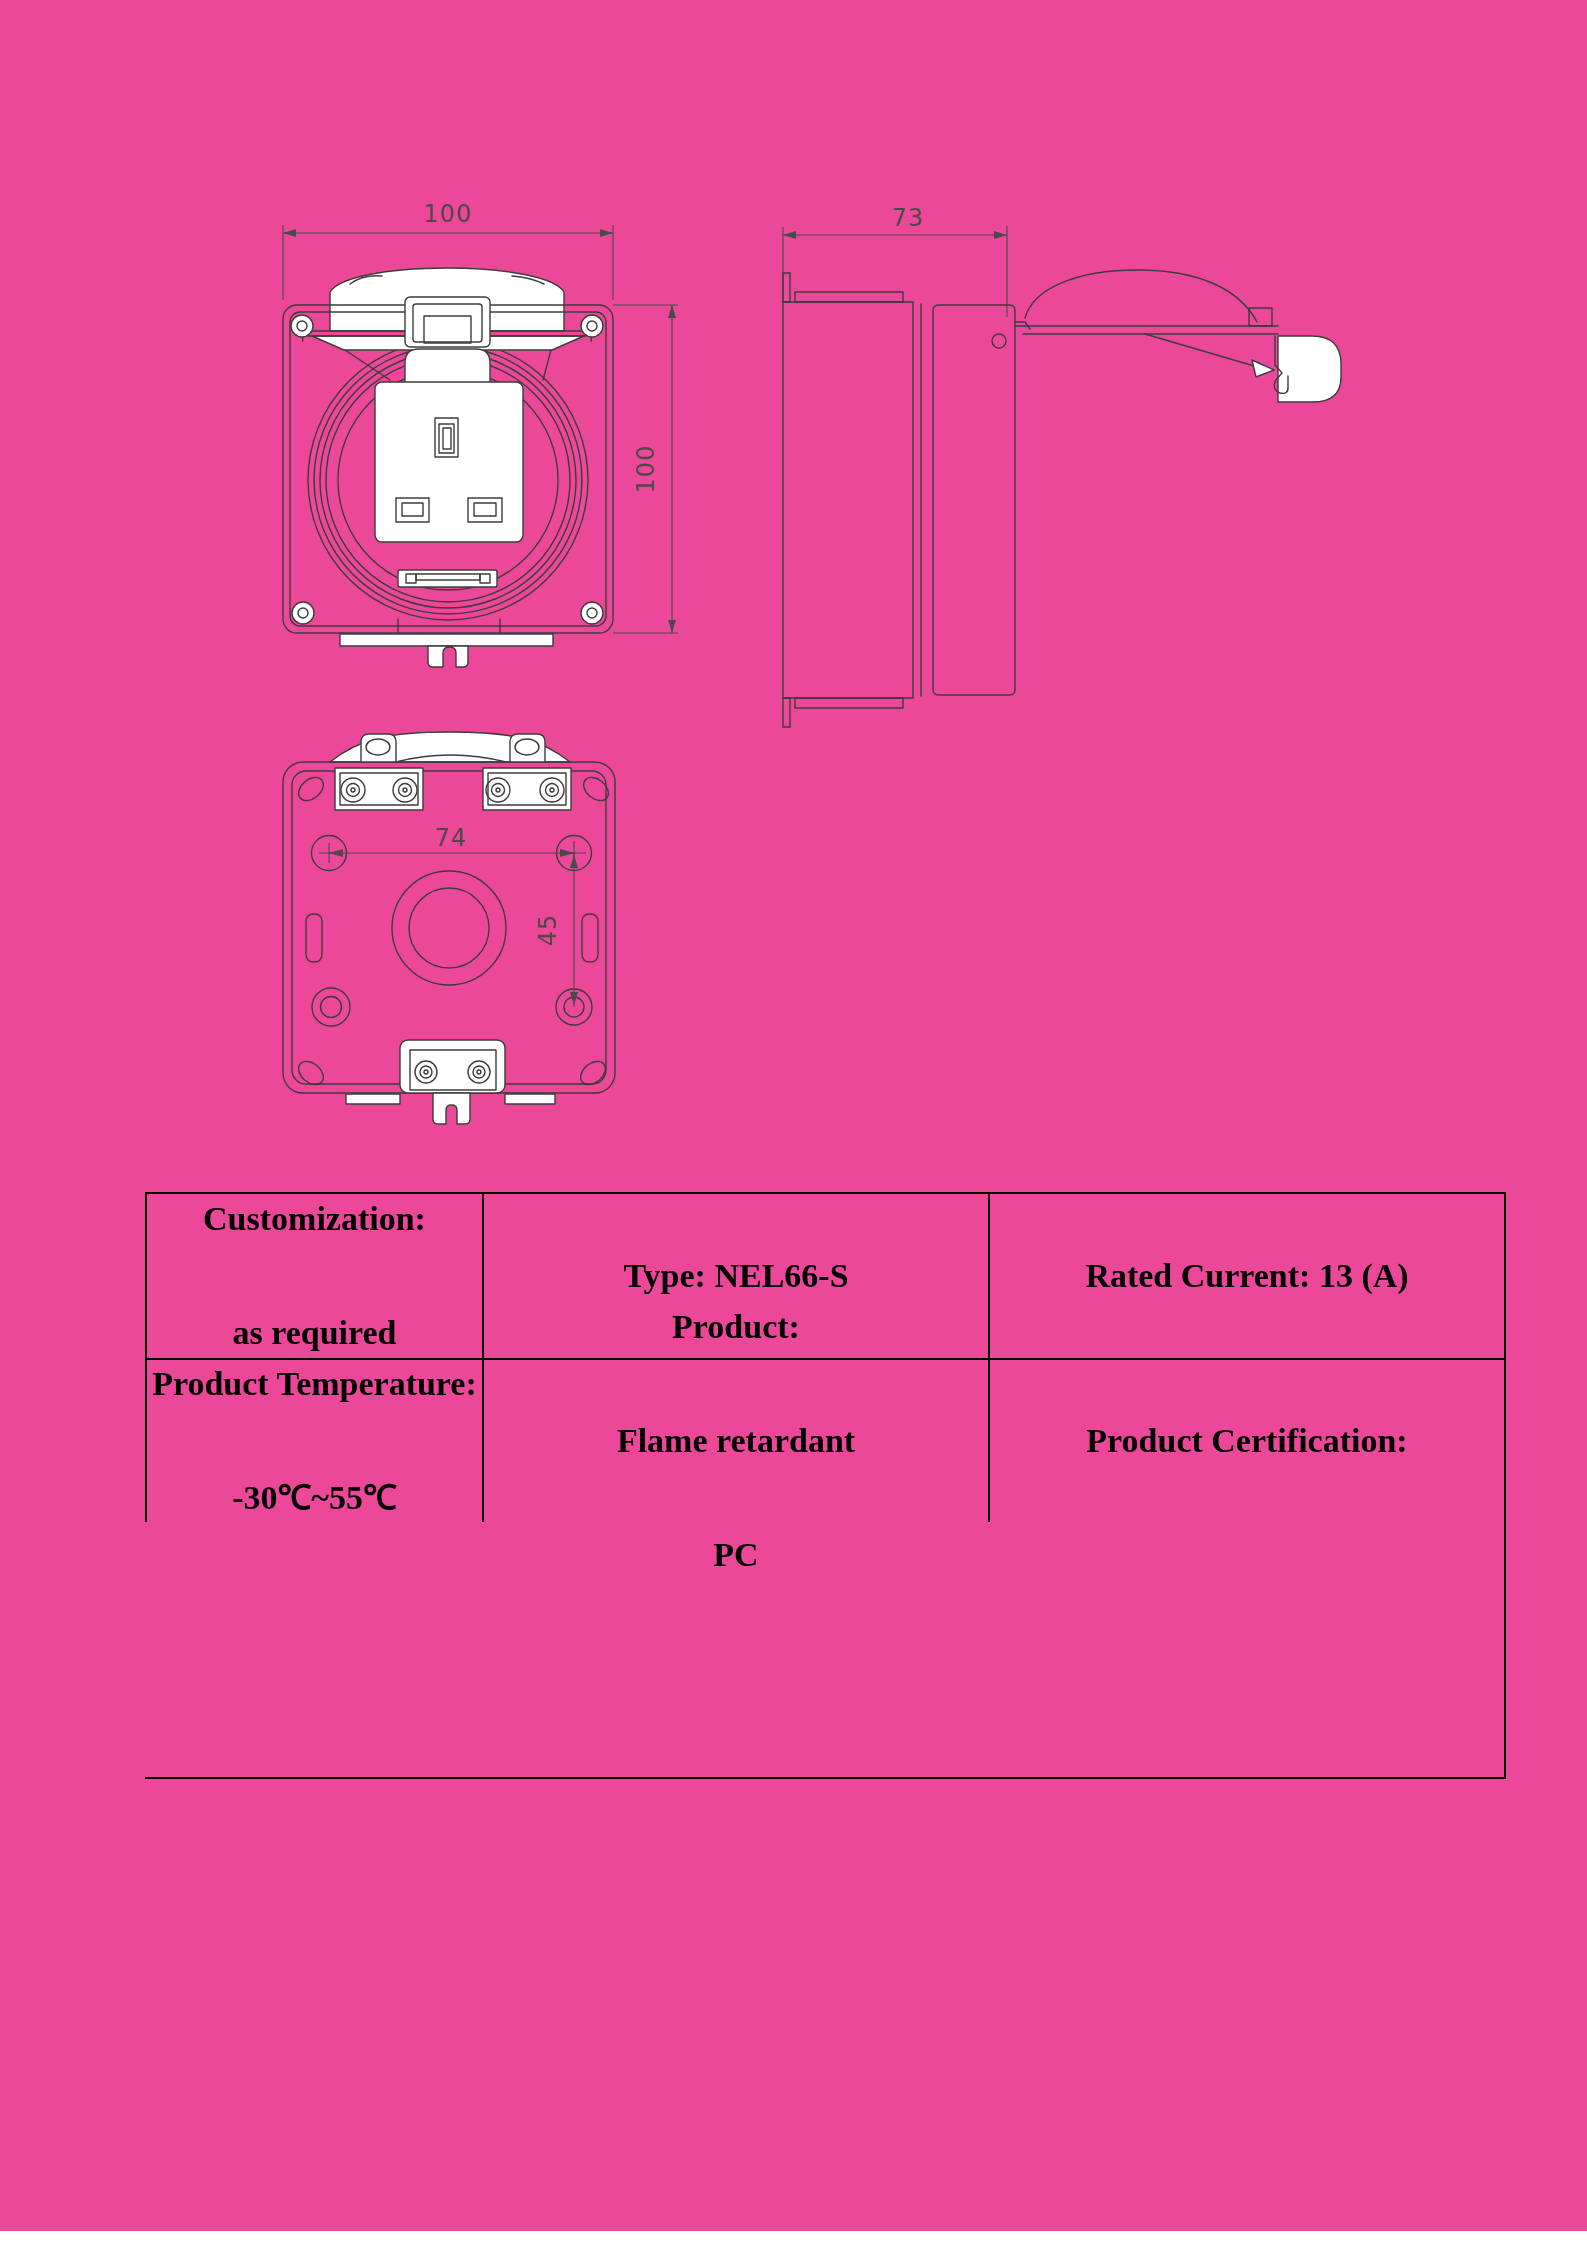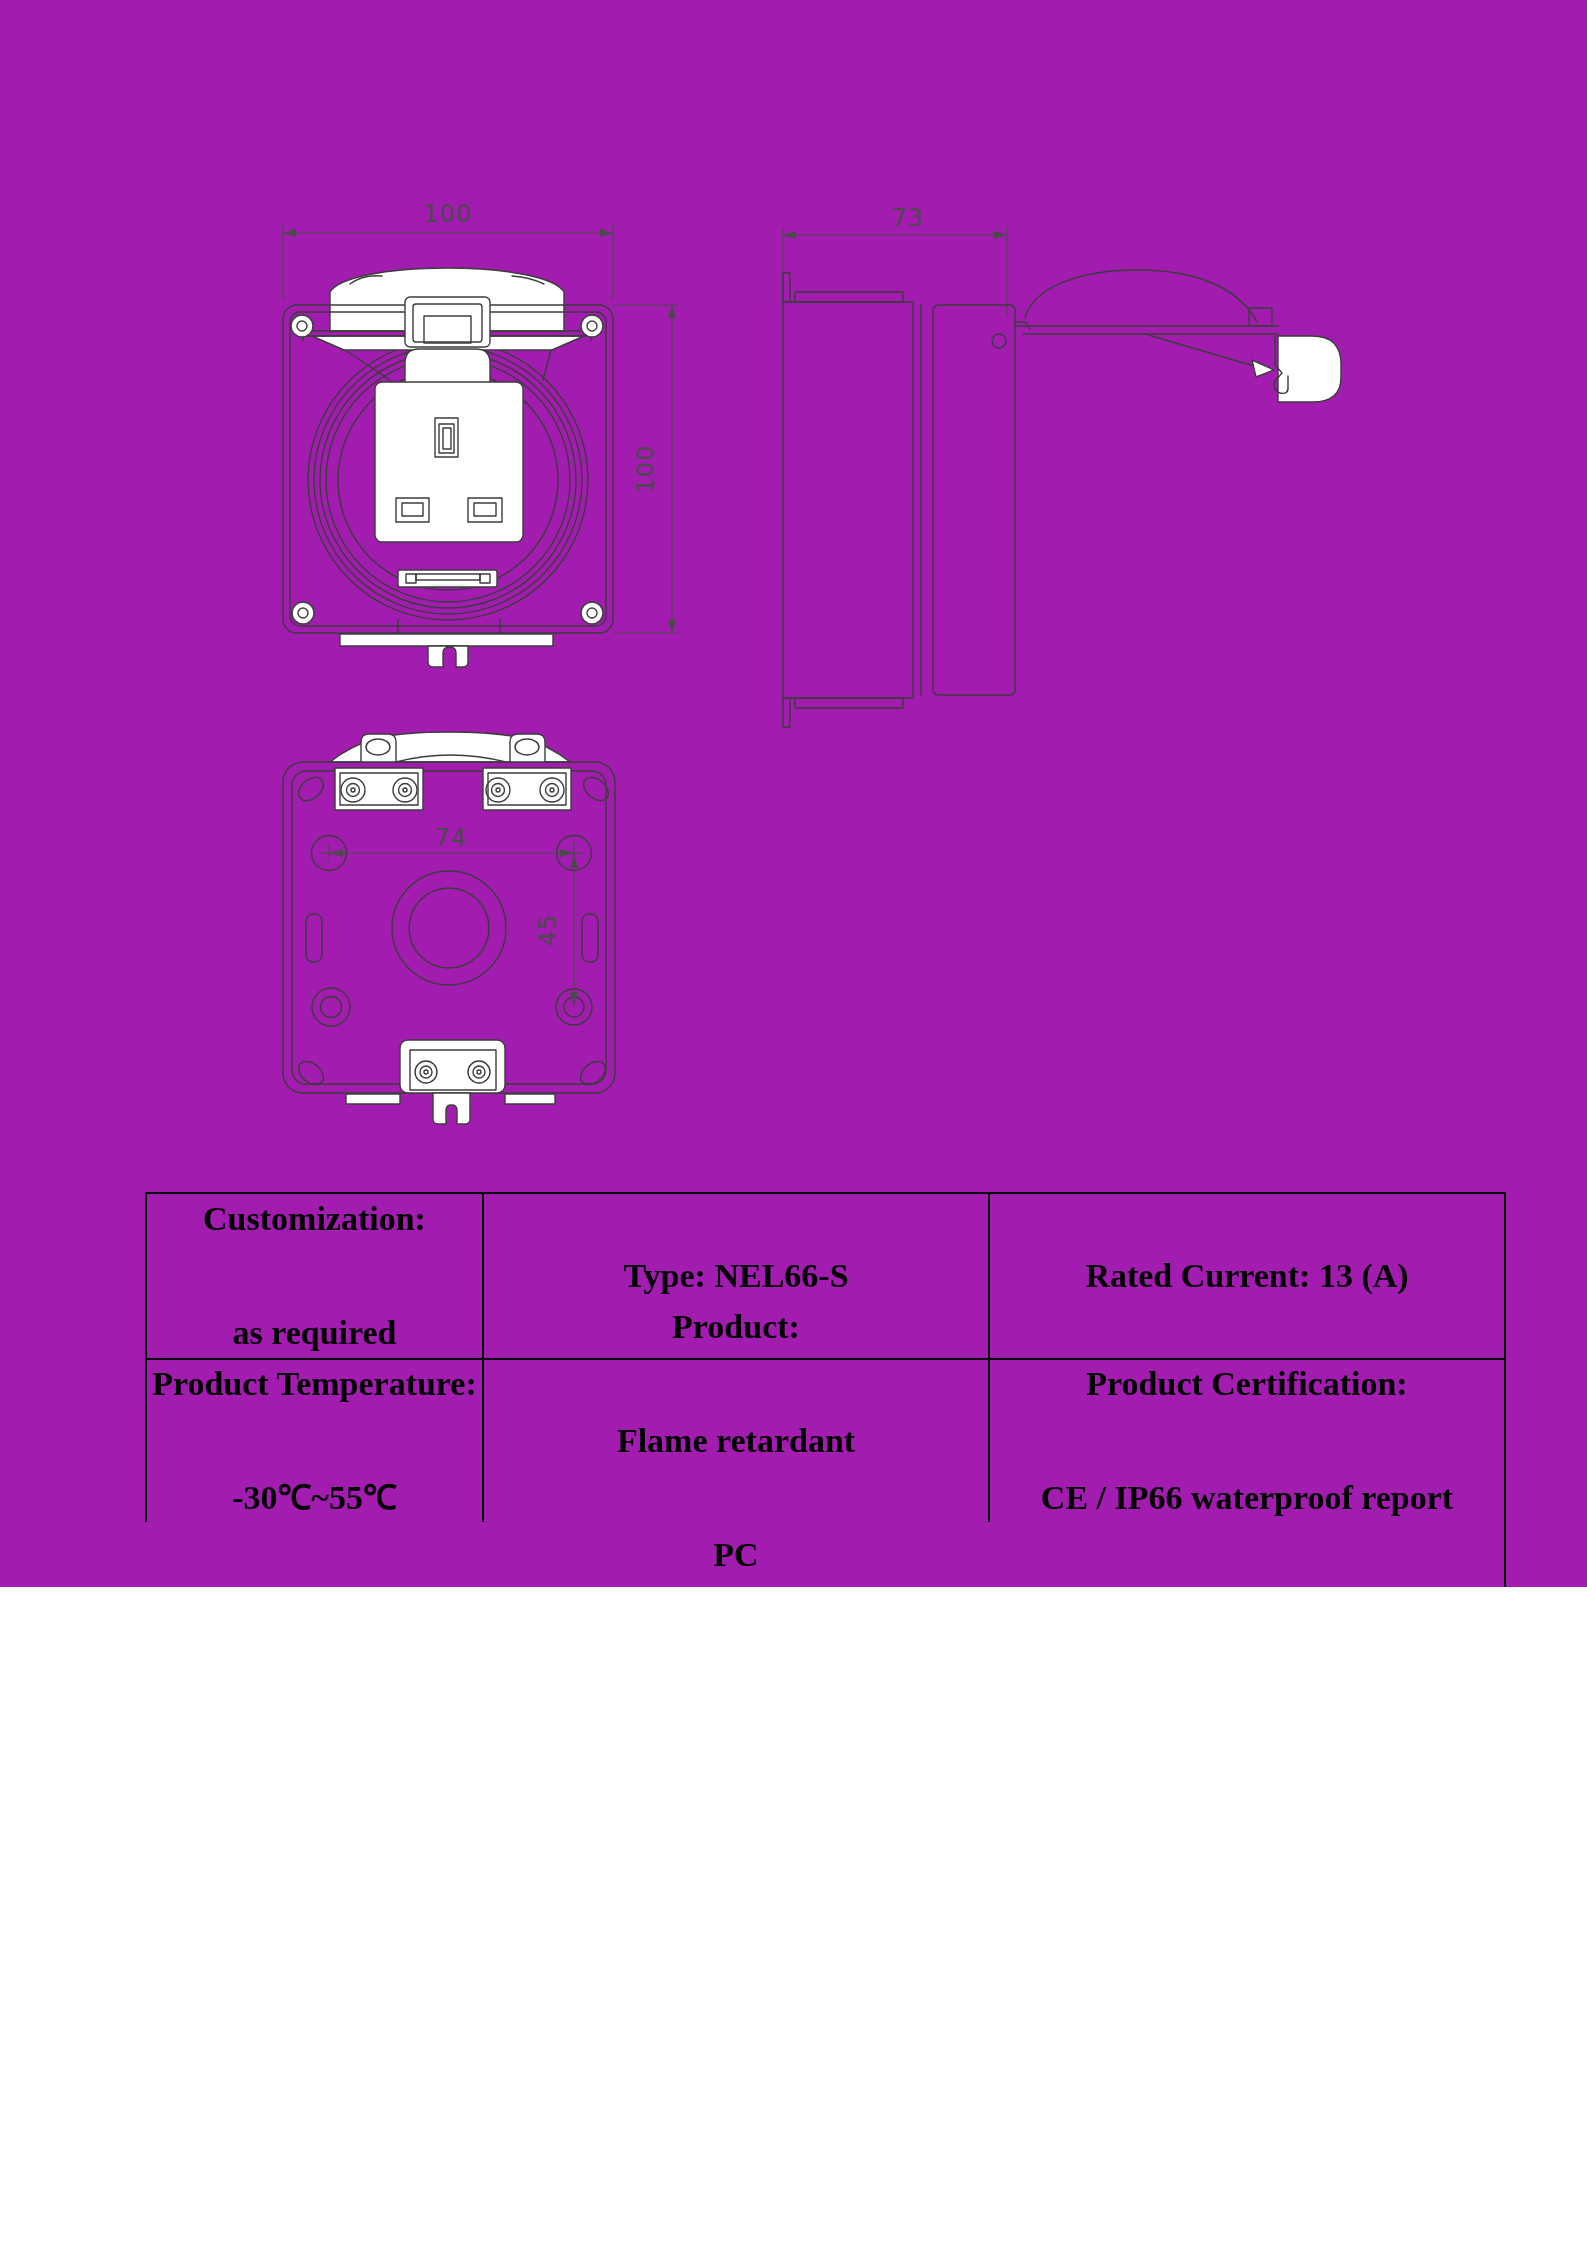--- a/index.html
+++ b/index.html
@@ -1,16 +1,16 @@
 <!DOCTYPE html>
 <html><head>
 <meta charset="utf-8">
 <style>
   html,body{margin:0;padding:0;background:#fff;}
-  .page{position:relative;width:1587px;height:1587px;background:#a21caf;overflow:hidden;
+  .page{position:relative;width:1587px;height:2231px;background:#ec4899;overflow:hidden;
         font-family:"Liberation Serif",serif;}
   svg{position:absolute;overflow:visible;}
   
   .st{fill:none;stroke:#3c3c3c;stroke-width:1.4;stroke-linecap:round;stroke-linejoin:round;}
   .wf{fill:#ffffff;stroke:#3c3c3c;stroke-width:1.4;stroke-linejoin:round;}
   .dl{fill:none;stroke:#4a4a4a;stroke-width:1.1;}
   .ar{fill:#4a4a4a;stroke:none;}
   .dim{fill:#4a4a4a;font-family:"DejaVu Sans",sans-serif;font-size:24px;letter-spacing:1px;}
   
   .spec-table{position:absolute;left:145px;top:1192px;display:grid;
@@ -257,17 +257,16 @@
       <div>-30℃~55℃</div>
     </div>
 
     <div class="cell">
       <div>Product:</div>
       <div>Flame retardant</div>
       <div>PC</div>
     </div>
     <div class="cell">
       <div>Product Certification:</div>
-      <div>CE / IP66 waterproof report</div>
     </div>
   </div>
 
 </div>
 
 </body></html>

